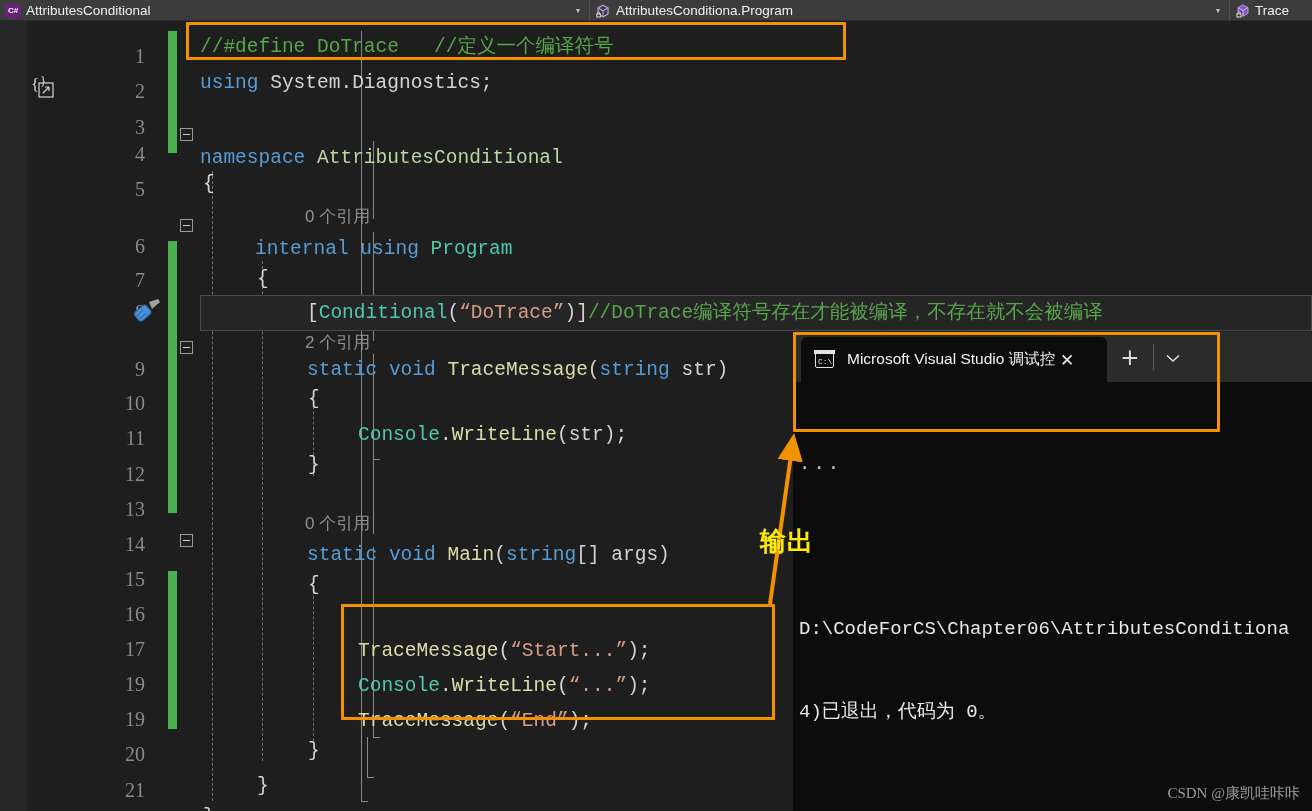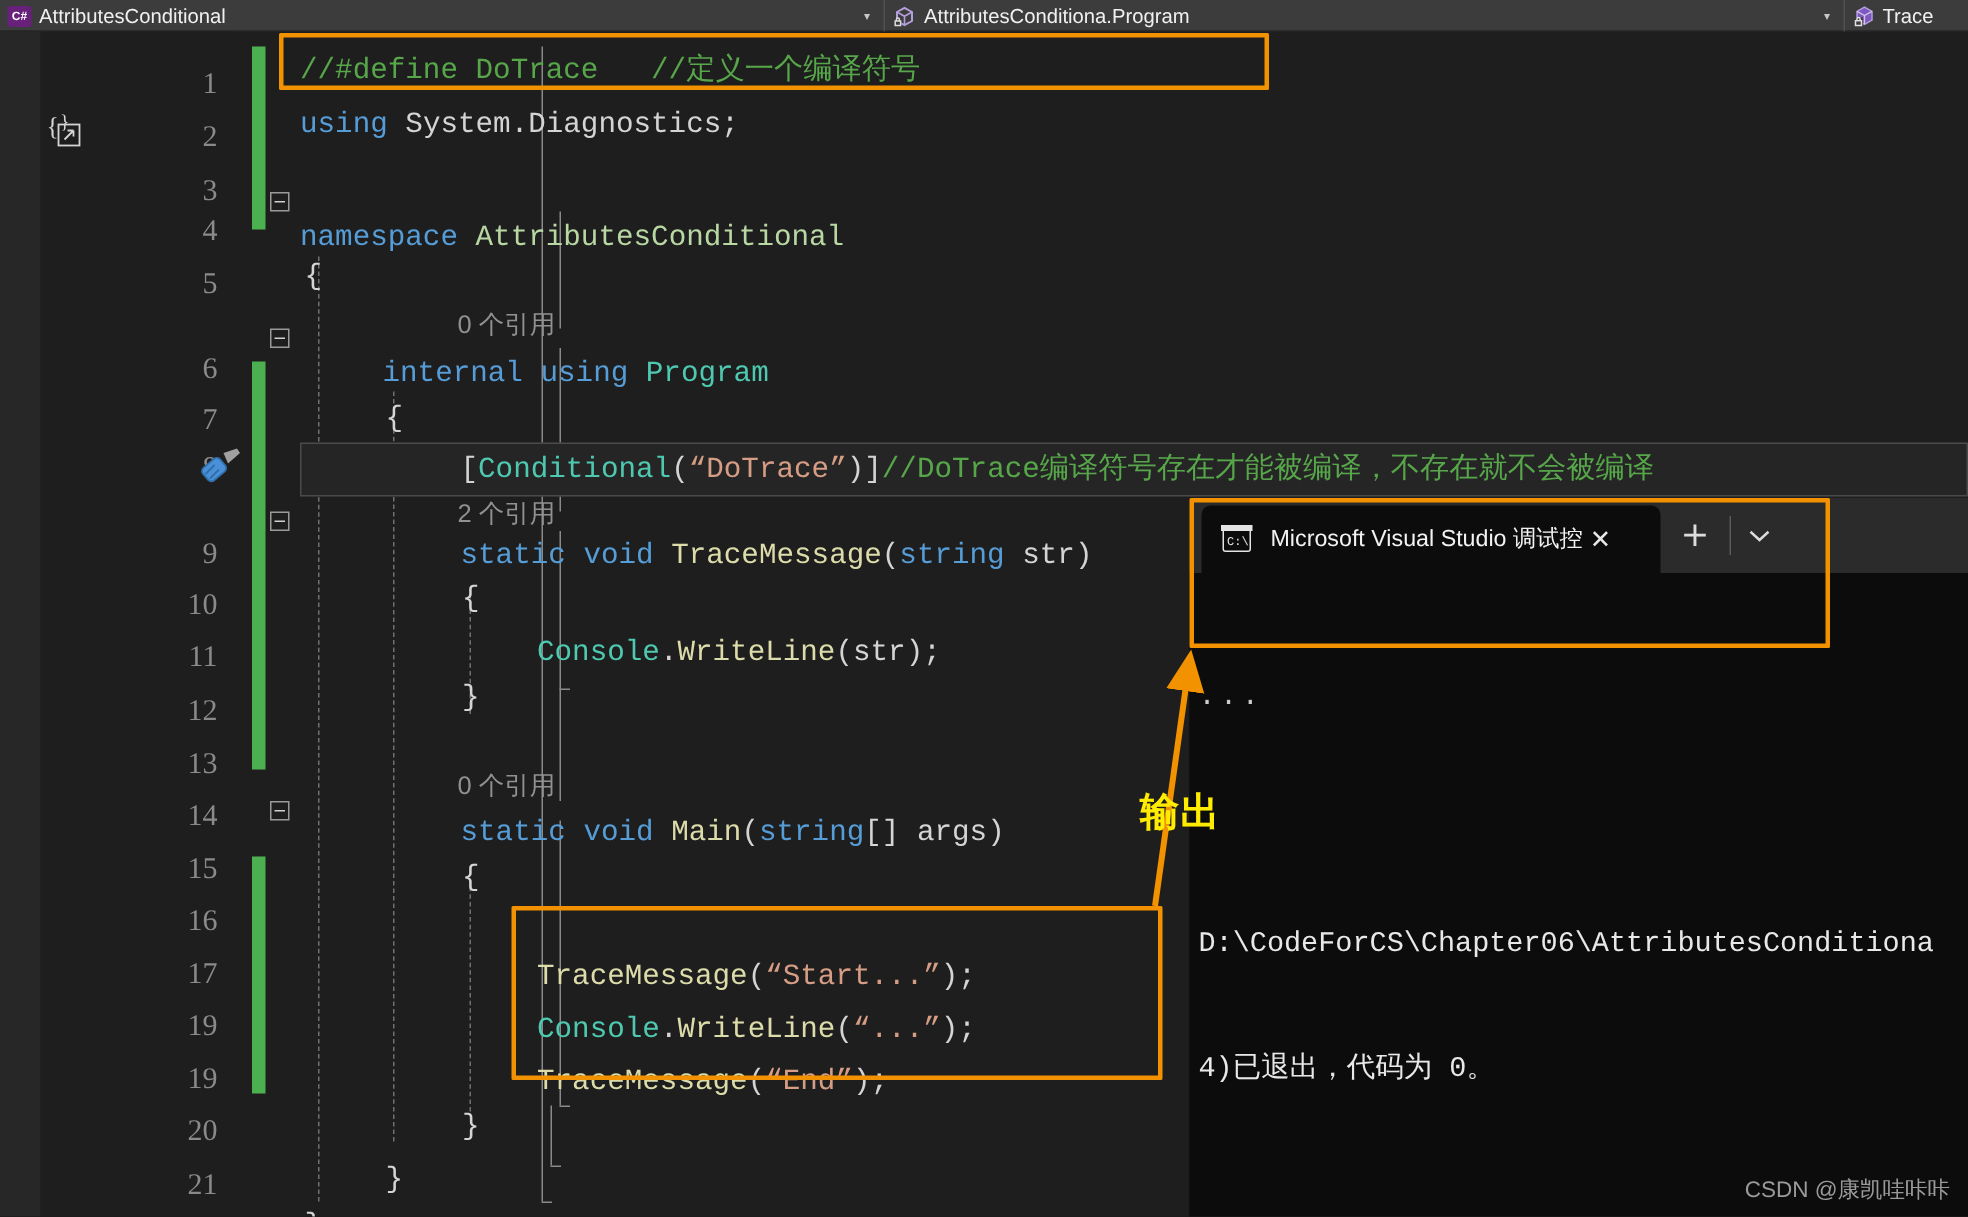--- a/index.html
+++ b/index.html
@@ -201,21 +201,21 @@
     vertical-align: -3px;
   }
 
   
   .arrowsvg { position: absolute; left: 0; top: 0; width: 1312px; height: 811px;
               pointer-events: none; }
 
   
   .watermark {
     position: absolute; right: 12px; bottom: 8px; color: #9a9a9a;
-    font-size: 15px; font-family: Liberation Sans, sans-serif;
+    font-size: 15px; font-family: Liberation Serif, serif;
   }
 </style>
 </head>
 <body>
 
 <div id="root">
 
   <div class="navbar">
     <div class="nav-seg seg1">
       <div class="ico-cs">C#</div>

